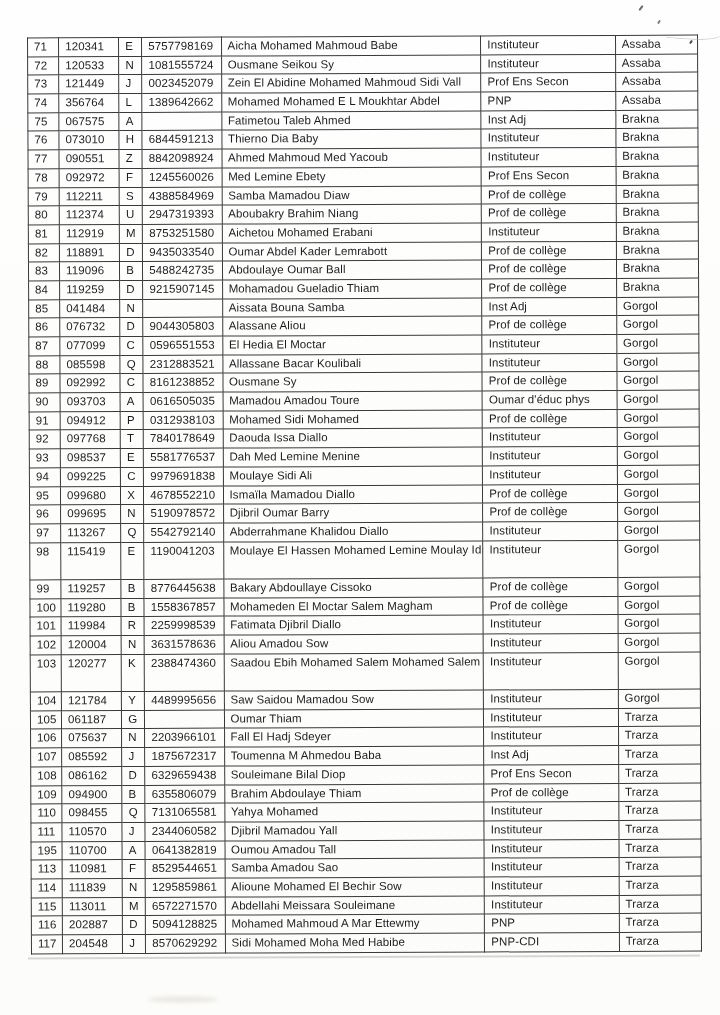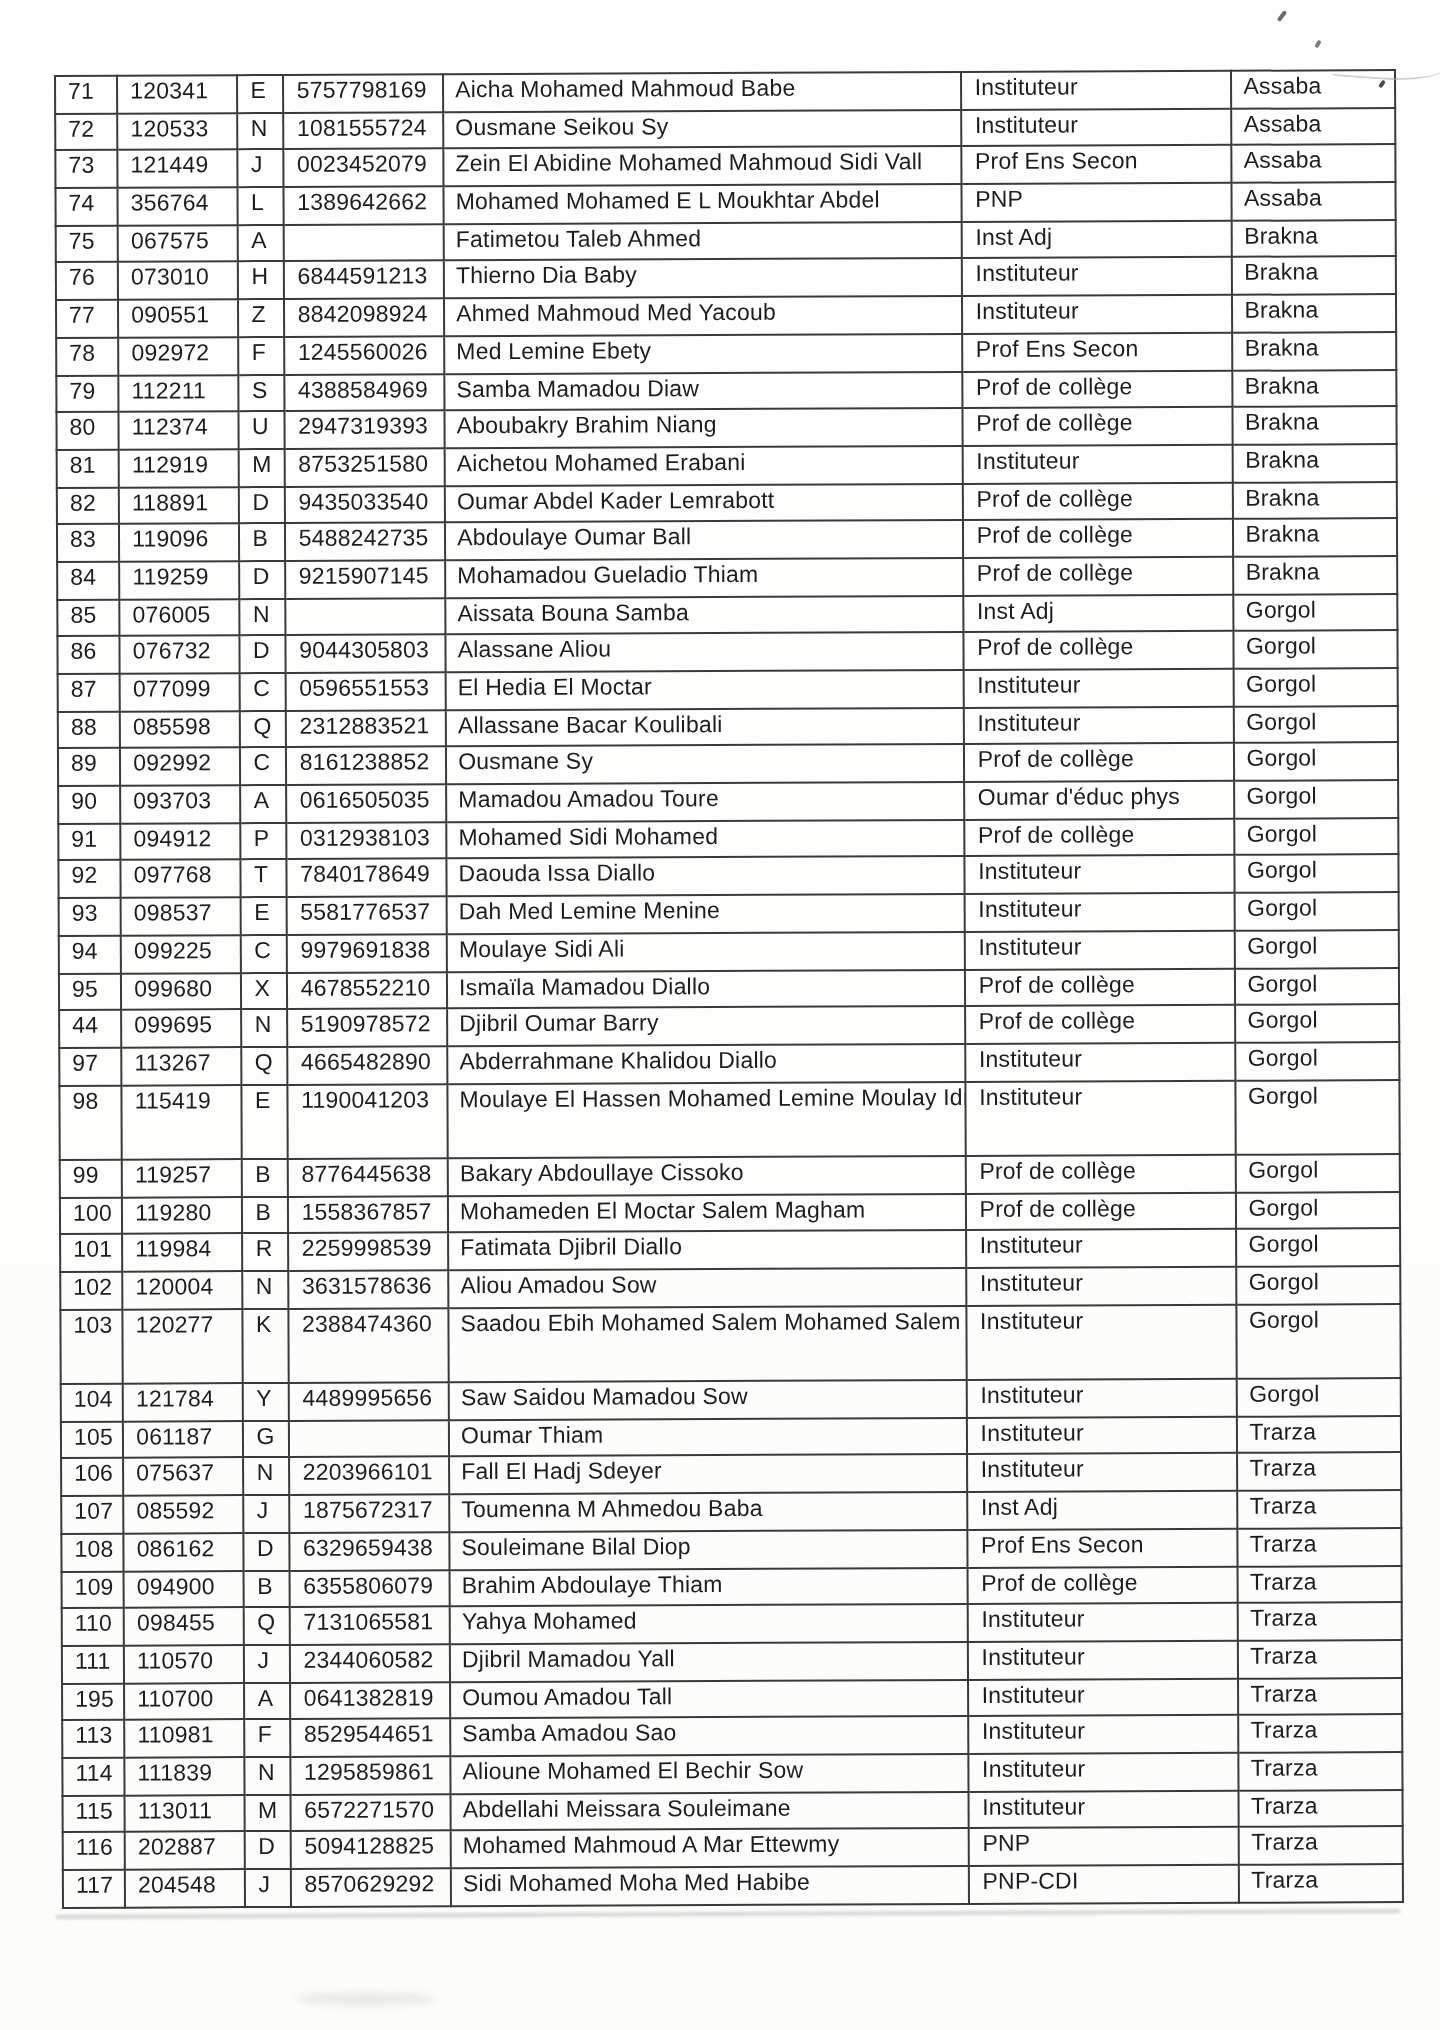--- a/index.html
+++ b/index.html
@@ -217,21 +217,21 @@
             <td class="c-num">84</td>
             <td class="c-id">119259</td>
             <td class="c-letter">D</td>
             <td class="c-nni">9215907145</td>
             <td class="c-name">Mohamadou Gueladio Thiam</td>
             <td class="c-function">Prof de collège</td>
             <td class="c-region">Brakna</td>
           </tr>
           <tr>
             <td class="c-num">85</td>
-            <td class="c-id">076005</td>
+            <td class="c-id">041484</td>
             <td class="c-letter">N</td>
             <td class="c-nni"></td>
             <td class="c-name">Aissata Bouna Samba</td>
             <td class="c-function">Inst Adj</td>
             <td class="c-region">Gorgol</td>
           </tr>
           <tr>
             <td class="c-num">86</td>
             <td class="c-id">076732</td>
             <td class="c-letter">D</td>
@@ -315,33 +315,33 @@
           <tr>
             <td class="c-num">95</td>
             <td class="c-id">099680</td>
             <td class="c-letter">X</td>
             <td class="c-nni">4678552210</td>
             <td class="c-name">Ismaïla Mamadou Diallo</td>
             <td class="c-function">Prof de collège</td>
             <td class="c-region">Gorgol</td>
           </tr>
           <tr>
-            <td class="c-num">44</td>
+            <td class="c-num">96</td>
             <td class="c-id">099695</td>
             <td class="c-letter">N</td>
             <td class="c-nni">5190978572</td>
             <td class="c-name">Djibril Oumar Barry</td>
             <td class="c-function">Prof de collège</td>
             <td class="c-region">Gorgol</td>
           </tr>
           <tr>
             <td class="c-num">97</td>
             <td class="c-id">113267</td>
             <td class="c-letter">Q</td>
-            <td class="c-nni">4665482890</td>
+            <td class="c-nni">5542792140</td>
             <td class="c-name">Abderrahmane Khalidou Diallo</td>
             <td class="c-function">Instituteur</td>
             <td class="c-region">Gorgol</td>
           </tr>
           <tr class="tall">
             <td class="c-num">98</td>
             <td class="c-id">115419</td>
             <td class="c-letter">E</td>
             <td class="c-nni">1190041203</td>
             <td class="c-name">Moulaye El Hassen Mohamed Lemine Moulay

